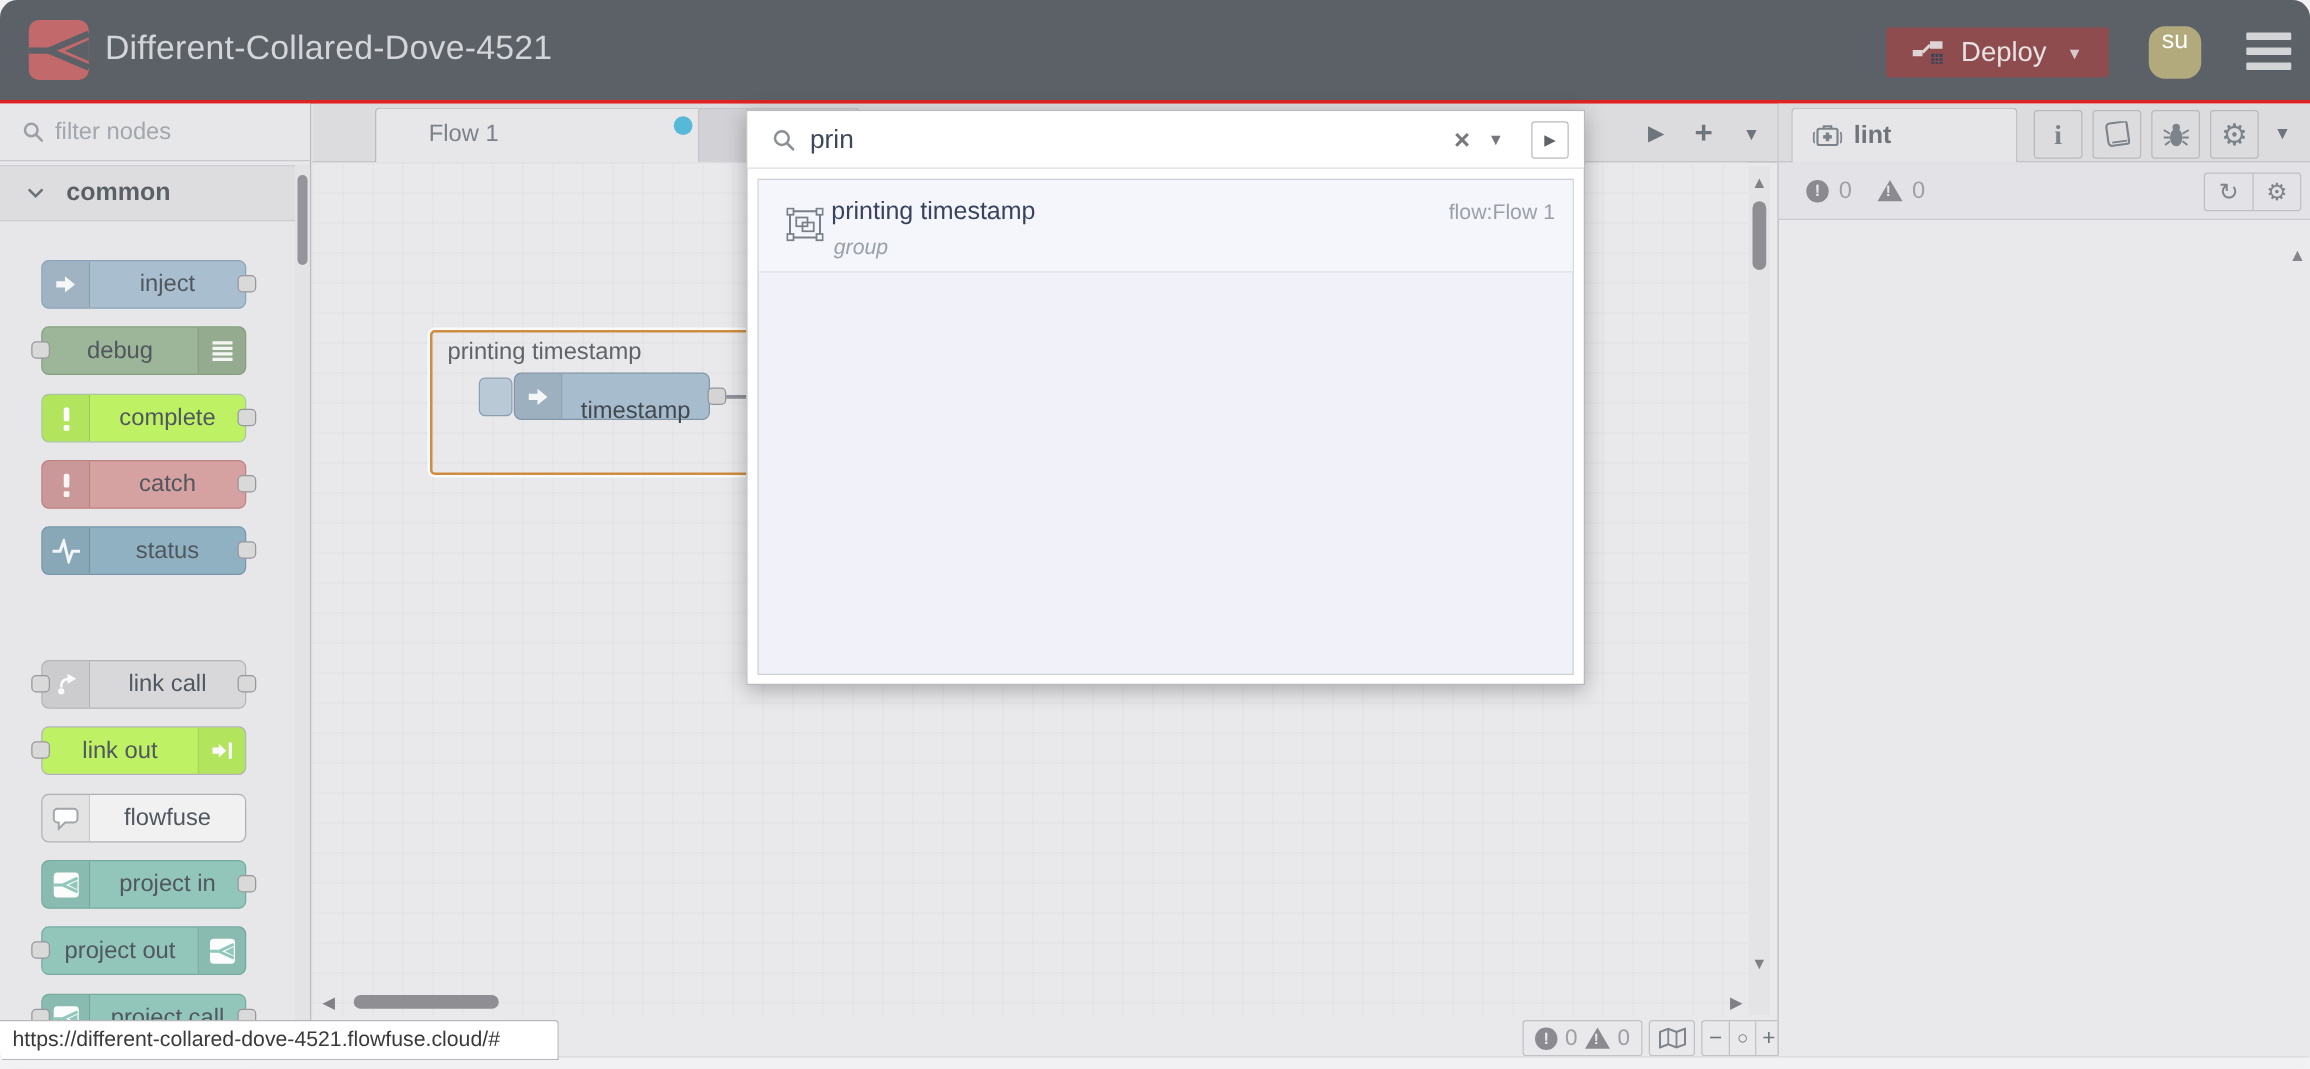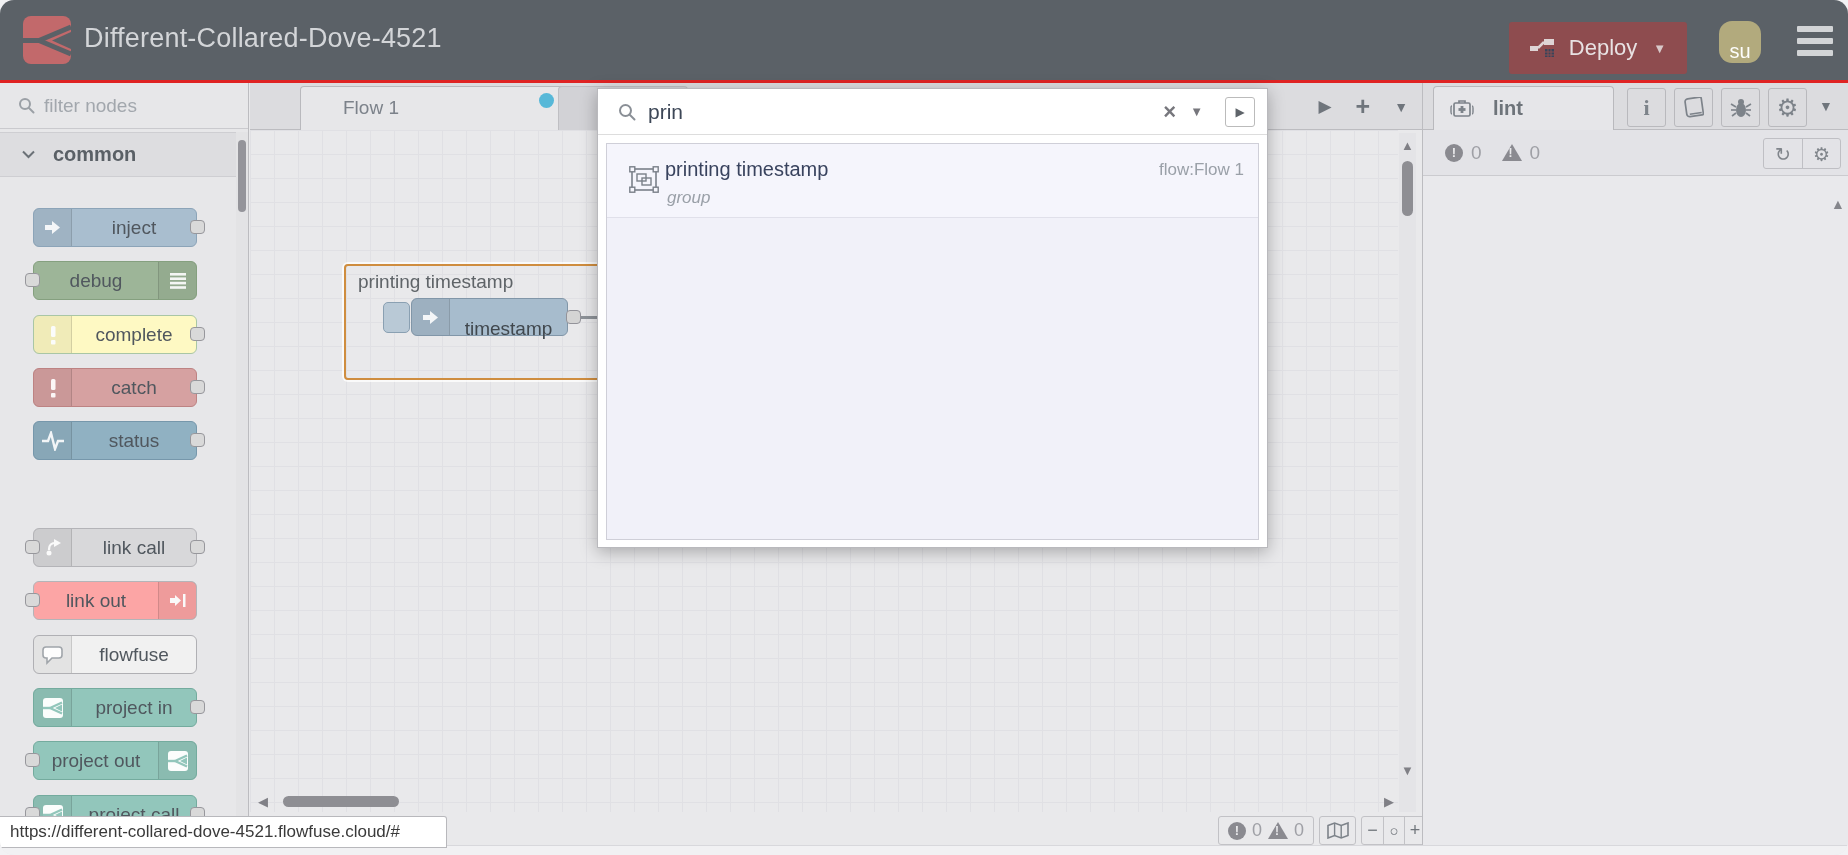--- a/index.html
+++ b/index.html
@@ -4,26 +4,26 @@
 <style>
   * { margin:0; padding:0; box-sizing:border-box; }
   html,body { background:#f2f2f4; }
   body { font-family:"Liberation Sans","DejaVu Sans",sans-serif; }
   #app { position:relative; width:1848px; height:855px; overflow:hidden; background:#e9e9eb;border-radius:14px; }
 
   
   .header { position:absolute; left:0; top:0; width:1848px; height:80px; background:#5b6167; }
   .logo { position:absolute; left:22px; top:15px; width:50px; height:50px; }
   .app-title { position:absolute; left:84px; top:23px; font-size:27px; color:#d3d5d8; letter-spacing:.2px; }
-  .deploy-btn { position:absolute; left:1509px; top:22px; width:178px; height:52px; background:#8e4c4f;
+  .deploy-btn { position:absolute; left:1509px; top:22px; width:178px; height:40px; background:#8e4c4f;
     border-radius:3px; display:flex; align-items:center; justify-content:center; gap:12px; cursor:pointer; }
   .deploy-btn .dlabel { color:#e8e2e3; font-size:22px; }
   .deploy-btn .caret { color:#d8c9ca; font-size:13px; margin-left:4px; }
   .avatar { position:absolute; left:1719px; top:21px; width:42px; height:42px; border-radius:13px;
-    background:#b2aa7d; color:#fdfdfb; font-size:20px; display:flex; align-items:flex-end; justify-content:center; }
+    background:#b2aa7d; color:#fdfdfb; font-size:20px; display:flex; align-items:flex-start; justify-content:center; }
   .hamburger { position:absolute; left:1797px; top:26px; width:36px; height:30px; display:flex;
     flex-direction:column; justify-content:space-between; cursor:pointer; }
   .hamburger i { display:block; height:6px; background:#d2d4d6; border-radius:1px; }
   .red-line { position:absolute; left:0; top:80px; width:1848px; height:3px; background:#df2323; }
 
   
   .palette { position:absolute; left:0; top:83px; width:249px; height:762px; background:#e7e7e9; border-right:1px solid #bcbcc0; }
   .pal-filter { position:absolute; left:0; top:0; width:248px; height:46px; border-bottom:1px solid #cacace; display:flex; align-items:center; padding-left:18px; gap:9px; background:#e7e7e9; }
   .pal-filter input { border:none; outline:none; background:transparent; font-size:19px; color:#555; width:170px; font-family:inherit; }
   .pal-filter input::placeholder { color:#a2a7ad; }
@@ -96,21 +96,21 @@
   .err-ic { width:18px; height:18px; border-radius:50%; background:#8a8a90; color:#e9e9eb; font-size:13px; font-weight:bold;
     display:flex; align-items:center; justify-content:center; }
   .warn-ic { position:relative; width:0; height:0; border-left:10px solid transparent; border-right:10px solid transparent;
     border-bottom:17px solid #8a8a90; }
   .warn-ic::after { content:"!"; position:absolute; left:-3px; top:2px; color:#e9e9eb; font-size:12px; font-weight:bold; }
 
   
   .sidebar { position:absolute; left:1422px; top:83px; width:426px; height:762px; background:#e9e9ec; border-left:1px solid #bcbcc0; }
   .sb-tabrow { position:absolute; left:0; top:0; width:426px; height:47px; background:#dcdcdf; border-bottom:1px solid #bcbcc0; }
   .sb-tab { position:absolute; left:10px; top:3px; width:181px; height:44px; background:#e6e6e9; border:1px solid #b9b9bd;
-    border-bottom:none; border-radius:4px 4px 0 0; display:flex; align-items:center; gap:19px; padding-left:16px; }
+    border-bottom:none; border-radius:4px 4px 0 0; display:flex; align-items:center; gap:9px; padding-left:16px; }
   .sb-tab .tlabel { font-size:20px; font-weight:bold; color:#6e747a; }
   .sb-btns { position:absolute; left:204px; top:5px; display:flex; gap:8px; }
   .sb-btn { width:39px; height:39px; border:1px solid #b9b9bd; border-radius:3px; display:flex; align-items:center;
     justify-content:center; color:#7d838a; cursor:pointer; }
   .sb-btn .seri { font-family:"Liberation Serif","DejaVu Serif",serif; font-weight:bold; font-size:22px; }
   .sb-caret { position:absolute; left:396px; top:15px; color:#6f757c; font-size:14px; cursor:pointer; }
   .sb-counts { position:absolute; left:0; top:47px; width:426px; height:46px; background:#e3e3e7; border-bottom:1px solid #cbcbcf;
     display:flex; align-items:center; gap:8px; padding-left:22px; }
   .sb-counts .num { color:#9fa0a6; font-size:19px; margin-right:12px; }
   .sb-actions { position:absolute; left:340px; top:55px; display:flex; border:1px solid #bfbfc4; border-radius:3px; height:31px; overflow:hidden; }
@@ -229,21 +229,21 @@
             <rect x="1" y="2" width="16" height="2.6"></rect>
             <rect x="1" y="6.4" width="16" height="2.6"></rect>
             <rect x="1" y="10.8" width="16" height="2.6"></rect>
             <rect x="1" y="15.2" width="16" height="2.6"></rect>
           </g>
         </svg>
       </span>
     <span class="plabel">debug</span>
     <span class="port pl"></span>
   </div>
-  <div class="pnode" style="top: 315px; background: #fef9c3; border-color: rgb(169, 198, 165);">
+  <div class="pnode" style="top: 315px; background: #bef264; border-color: rgb(169, 198, 165);">
     <span class="picon">
         <svg width="8" height="20" viewBox="0 0 8 20">
           <rect x="2" y="1" width="4.5" height="11" rx="1.5" fill="#fbfcfb"></rect>
           <rect x="2" y="15" width="4.5" height="4.5" rx="1" fill="#fbfcfb"></rect>
         </svg>
       </span>
     <span class="plabel">complete</span>
     <span class="port pr"></span>
   </div>
   <div class="pnode" style="top: 368px; background: rgb(214, 161, 161); border-color: rgb(189, 131, 131);">
@@ -270,21 +270,21 @@
         <svg width="20" height="20" viewBox="0 0 20 20">
           <circle cx="6" cy="15" r="2.5" fill="#fafafa"></circle>
           <path d="M6 12 C6 6, 9 5, 13 5" stroke="#fafafa" stroke-width="2.2" fill="none"></path>
           <polygon points="11,1 18,5 11,9" fill="#fafafa"></polygon>
         </svg>
       </span>
     <span class="plabel">link call</span>
     <span class="port pl"></span>
     <span class="port pr"></span>
   </div>
-  <div class="pnode icon-right" style="top: 581px; background: #fca5a5; border-color: rgb(180, 180, 184);">
+  <div class="pnode icon-right" style="top: 581px; background: #bef264; border-color: rgb(180, 180, 184);">
     <span class="picon">
         <svg width="20" height="19" viewBox="0 0 20 19">
           <polygon points="2,7 7,7 7,4 13,9.5 7,15 7,12 2,12" fill="#fafafa"></polygon>
           <rect x="15" y="3" width="2.5" height="13" fill="#fafafa"></rect>
         </svg>
       </span>
     <span class="plabel">link out</span>
     <span class="port pl"></span>
   </div>
   <div class="pnode" style="top: 635px; background: rgb(241, 241, 241); border-color: rgb(176, 176, 180);">

